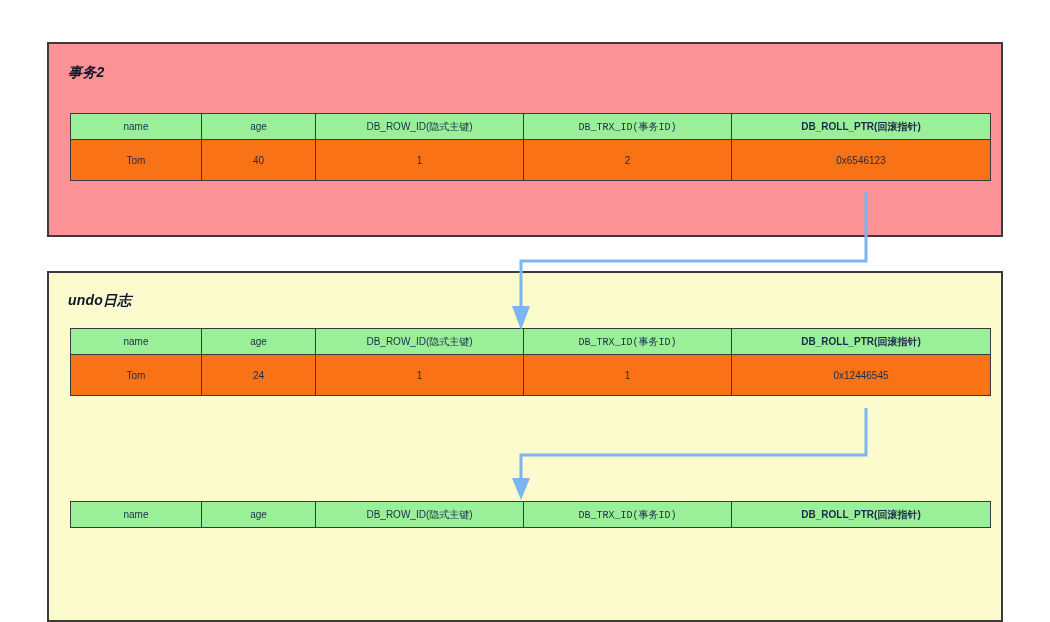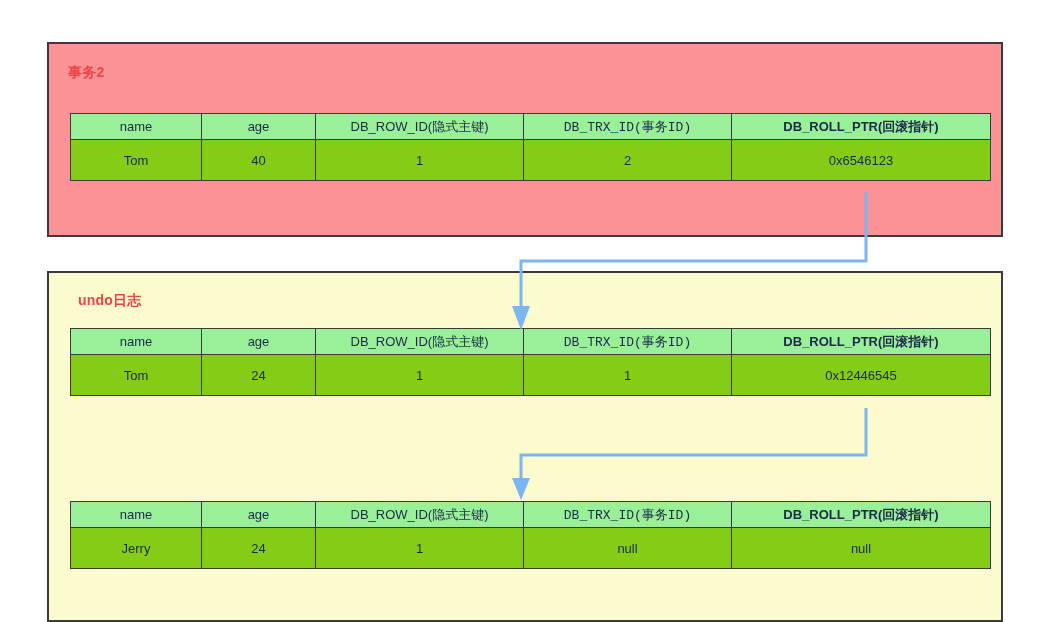--- a/index.html
+++ b/index.html
@@ -26,49 +26,50 @@
     box-sizing: border-box;
     border: 2px solid #3b3b3b;
   }
   .group-box.pink  { background: #fa9296; }
   .group-box.yellow{ background: #fbfbcd; }
 
   .group-title {
     position: absolute;
     font-size: 14px;
     font-weight: bold;
-    color: #ef4444;
+    color: #0f172a;
     white-space: nowrap;
     letter-spacing: 0.2px;
+    font-style: italic;
   }
 
   
   .record-table {
     position: absolute;
     border-collapse: collapse;
     table-layout: fixed;
     background: #ffffff;
     box-sizing: border-box;
   }
   .record-table td {
     border: 1px solid #3b3b3b;
     text-align: center;
     vertical-align: middle;
     color: #1c2a4a;
-    font-size: 13px;
+    font-size: 10px;
     padding: 0;
     white-space: nowrap;
     overflow: hidden;
   }
   .record-table tr.header-row td {
     background: #99f099;
     height: 25px;
   }
   .record-table tr.value-row td {
-    background: #84cc16;
+    background: #f97316;
     height: 40px;
   }
 
   
   .col-name { width: 130px; }
   .col-age  { width: 113px; }
   .col-rowid{ width: 207px; }
   .col-trxid{ width: 207px; font-family: Liberation Mono, monospace; }
   .col-rollptr { width: 258px; font-weight: bold; }
 
@@ -110,21 +111,21 @@
       <td>40</td>
       <td>1</td>
       <td>2</td>
       <td>0x6546123</td>
     </tr>
   </tbody>
     </table>
 
   <div class="group-box yellow" style="left:47px; top:271px; width:956px; height:351px;"></div>
 
-  <div class="group-title" style="left:78px; top:292px;">undo日志</div>
+  <div class="group-title" style="left:68px; top:292px;">undo日志</div>
 
   <table class="record-table" style="left:70px; top:328px; width:915px;">
     <tbody>
         <tr class="header-row">
       <td class="col-name">name</td>
       <td class="col-age">age</td>
       <td class="col-rowid">DB_ROW_ID(隐式主键)</td>
       <td class="col-trxid">DB_TRX_ID(事务ID)</td>
       <td class="col-rollptr">DB_ROLL_PTR(回滚指针)</td>
     </tr>
@@ -140,27 +141,20 @@
 
   <table class="record-table" style="left:70px; top:501px; width:915px;">
     <tbody>
         <tr class="header-row">
       <td class="col-name">name</td>
       <td class="col-age">age</td>
       <td class="col-rowid">DB_ROW_ID(隐式主键)</td>
       <td class="col-trxid">DB_TRX_ID(事务ID)</td>
       <td class="col-rollptr">DB_ROLL_PTR(回滚指针)</td>
     </tr>
-    <tr class="value-row">
-      <td>Jerry</td>
-      <td>24</td>
-      <td>1</td>
-      <td>null</td>
-      <td>null</td>
-    </tr>
   </tbody>
     </table>
 
   <svg class="connector" width="1050" height="622" style="left:0; top:0;">
     <path d="M 866 192 L 866 261 L 521 261 L 521 310"></path>
     <polygon points="521,330 512,306 530,306"></polygon>
   </svg>
 
   <svg class="connector" width="1050" height="622" style="left:0; top:0;">
     <path d="M 866 408 L 866 455 L 521 455 L 521 482"></path>

